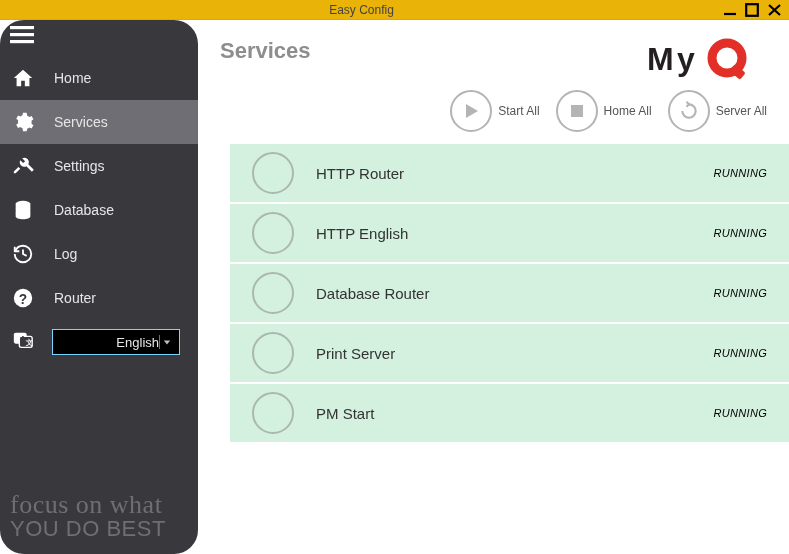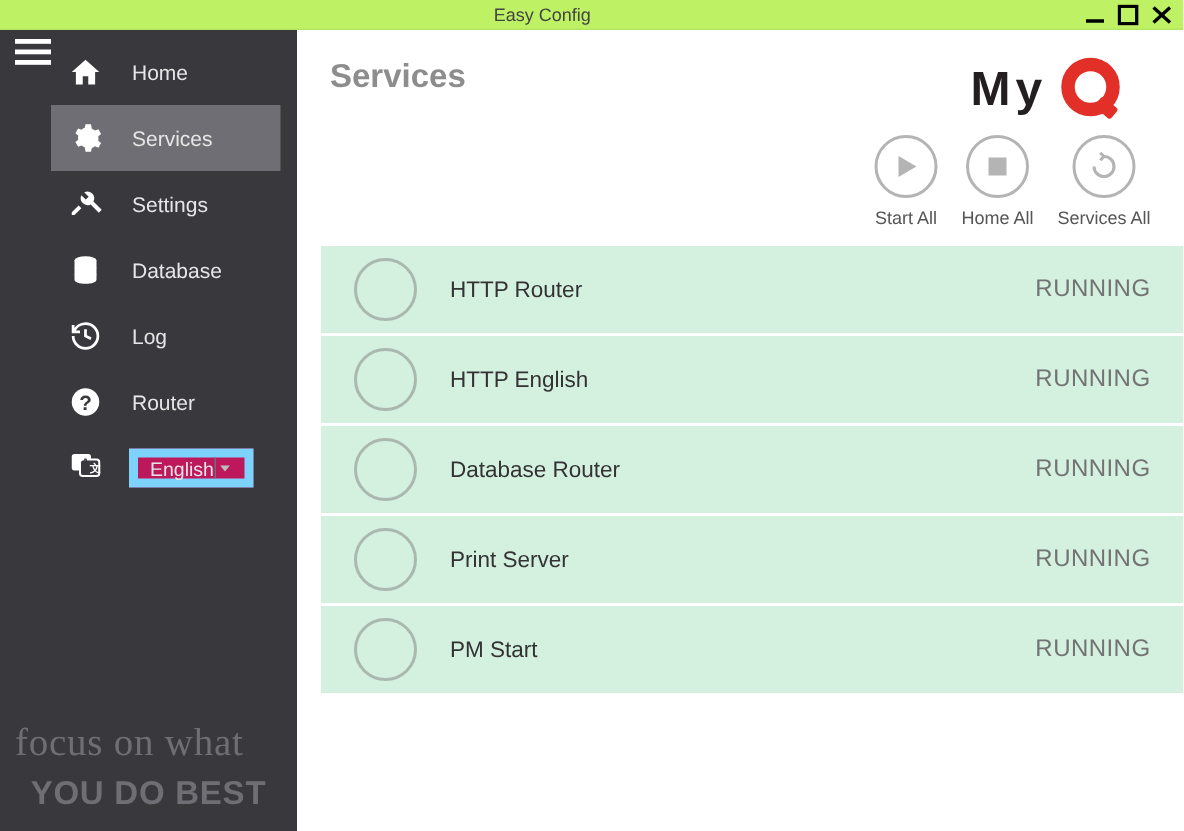--- a/index.html
+++ b/index.html
@@ -1,49 +1,49 @@
 <!DOCTYPE html>
 <html><head>
 <meta charset="utf-8">
 <style>
   * { box-sizing: border-box; margin: 0; padding: 0; }
   html, body { width: 789px; height: 554px; font-family: "Segoe UI", Tahoma, sans-serif; background: #fff; overflow: hidden; }
   .window { width: 789px; height: 554px; display: flex; flex-direction: column; }
-  .titlebar { height: 20px; background: #bef264; display: flex; align-items: center; border-bottom: 1px solid rgba(0,0,0,0.05); }
+  .titlebar { height: 20px; background: #eab308; display: flex; align-items: center; border-bottom: 1px solid rgba(0,0,0,0.05); }
   .titlebar .title { flex: 1; text-align: center; font-size: 12px; color: #444; }
   .titlebar .controls { display: flex; gap: 6px; padding-right: 6px; }
   .titlebar .controls svg { display: block; }
   .body { flex: 1; display: flex; min-height: 0; }
-  .sidebar { width: 198px; background: #39383d; color: #e6e6e6; display: flex; position: relative; }
+  .sidebar { width: 198px; background: #39383d; color: #e6e6e6; display: flex; flex-direction: column; position: relative; border-radius: 24px; }
   .hamburger { height: 30px; display: flex; align-items: center; justify-content: flex-start; padding-left: 10px; cursor: pointer; }
   .hamburger svg { display: block; }
   .nav { margin-top: 6px; }
   .nav-item { height: 44px; display: flex; align-items: center; padding-left: 12px; gap: 20px; font-size: 14px; color: #e6e6e6; cursor: pointer; }
   .nav-item.active { background: #6e6e74; }
   .nav-item .icon { width: 22px; height: 22px; display: flex; align-items: center; justify-content: center; color: #fff; }
   .lang-row { height: 44px; display: flex; align-items: center; padding-left: 12px; gap: 18px; }
-  .lang-select { flex: 1; margin-right: 18px; height: 26px; background: #be185d; border: 6px solid #7dd3fc; color: #e6e6e6; font-size: 13px; display: flex; align-items: center; justify-content: center; padding: 0 6px 0 8px; cursor: pointer; }
+  .lang-select { flex: 1; margin-right: 18px; height: 26px; background: #000000; border: 1px solid #7dd3fc; color: #e6e6e6; font-size: 13px; display: flex; align-items: center; justify-content: flex-end; padding: 0 6px 0 8px; cursor: pointer; }
   .lang-select .chev { width: 14px; height: 14px; border-left: 1px solid #6e6e74; display:flex; align-items:center; justify-content:center; }
   .tagline { position: absolute; bottom: 14px; left: 10px; right: 10px; color: #6e6e74; line-height: 1.0; pointer-events: none; }
   .tagline .l1 { font-family: "Brush Script MT","Segoe Script",cursive; font-size: 26px; letter-spacing: 0.5px; }
-  .tagline .l2 { font-weight: 700; font-size: 22px; letter-spacing: 0.5px; margin-top: 10px; text-align: center; }
+  .tagline .l2 { font-weight: 400; font-size: 22px; letter-spacing: 0.5px; margin-top: 0; }
   .main { flex: 1; display: flex; flex-direction: column; background: #fff; }
   .header { padding: 18px 22px 8px 22px; display: flex; align-items: flex-start; justify-content: space-between; }
   .header h1 { color: #8d8d8d; font-size: 22px; font-weight: 600; }
   .logo { display:flex; align-items:center; }
   .actions { display: flex; gap: 16px; justify-content: flex-end; padding: 0 22px 12px 22px; }
-  .action { display: flex; flex-direction: column; align-items: center; gap: 6px; cursor: pointer; }
+  .action { display: flex; flex-direction: row; align-items: center; gap: 6px; cursor: pointer; }
   .action .circle { width: 42px; height: 42px; border: 2.5px solid #b4b4b4; border-radius: 50%; display: flex; align-items: center; justify-content: center; color:#b4b4b4; }
   .action .label { font-size: 12px; color: #555; }
-  .services-list { padding: 0 0 0 16px; }
+  .services-list { padding: 0 0 0 16px; margin-left: 16px; }
   .service-row { height: 60px; background: #d4f0df; border-bottom: 2px solid #fff; display: flex; align-items: center; padding: 0 22px; }
   .service-row .stop-btn { width: 42px; height: 42px; border: 2.5px solid #aab8af; border-radius: 50%; display: flex; align-items: center; justify-content: center; cursor: pointer; color:#959f98; }
   .service-row .stop-btn .sq { width: 13px; height: 13px; background: #959f98; }
   .service-row .name { margin-left: 22px; flex: 1; font-size: 15px; color: #333; }
-  .service-row .status { font-size: 16px; color: #737373; letter-spacing: 0.3px; }
+  .service-row .status { font-size: 11px; color: #000000; letter-spacing: 0.3px; font-style: italic; }
 </style>
 </head>
 <body>
 
 <div class="window">
 
   <div class="titlebar">
     <div class="title">Easy Config</div>
     <div class="controls">
       <span>
@@ -192,21 +192,21 @@
           </div>
           <span class="label">Home All</span>
         </div>
         <div class="action">
           <div class="circle">
             <svg width="20" height="20" viewBox="0 0 24 24" fill="none" stroke="#b4b4b4" stroke-width="2.5">
                 <path d="M4 12a8 8 0 108-8"></path>
                 <polyline points="9,1 12,4 9,7" stroke-linejoin="round"></polyline>
               </svg>
           </div>
-          <span class="label">Services All</span>
+          <span class="label">Server All</span>
         </div>
       </div>
 
       <div class="services-list">
         <div class="service-row">
           <div class="stop-btn">
               <span><span class="sq"></span></span>
             </div>
           <div class="name">HTTP Router</div>
           <div class="status">RUNNING</div>

